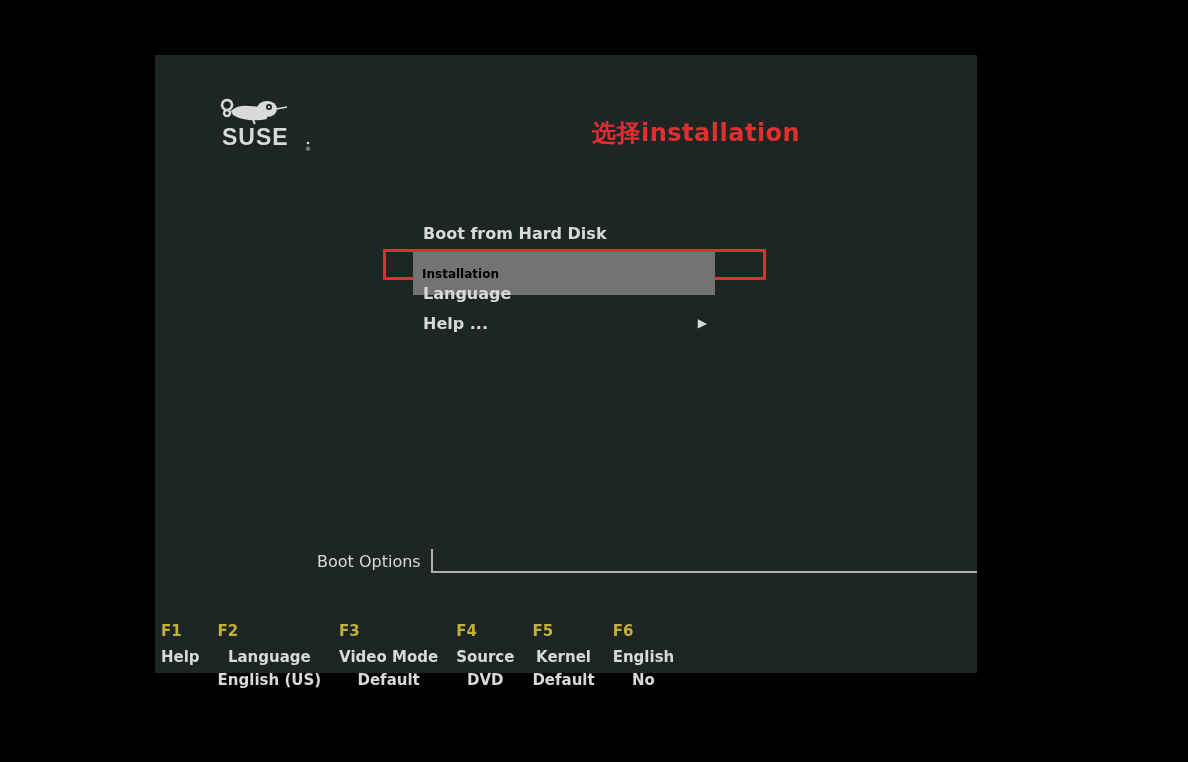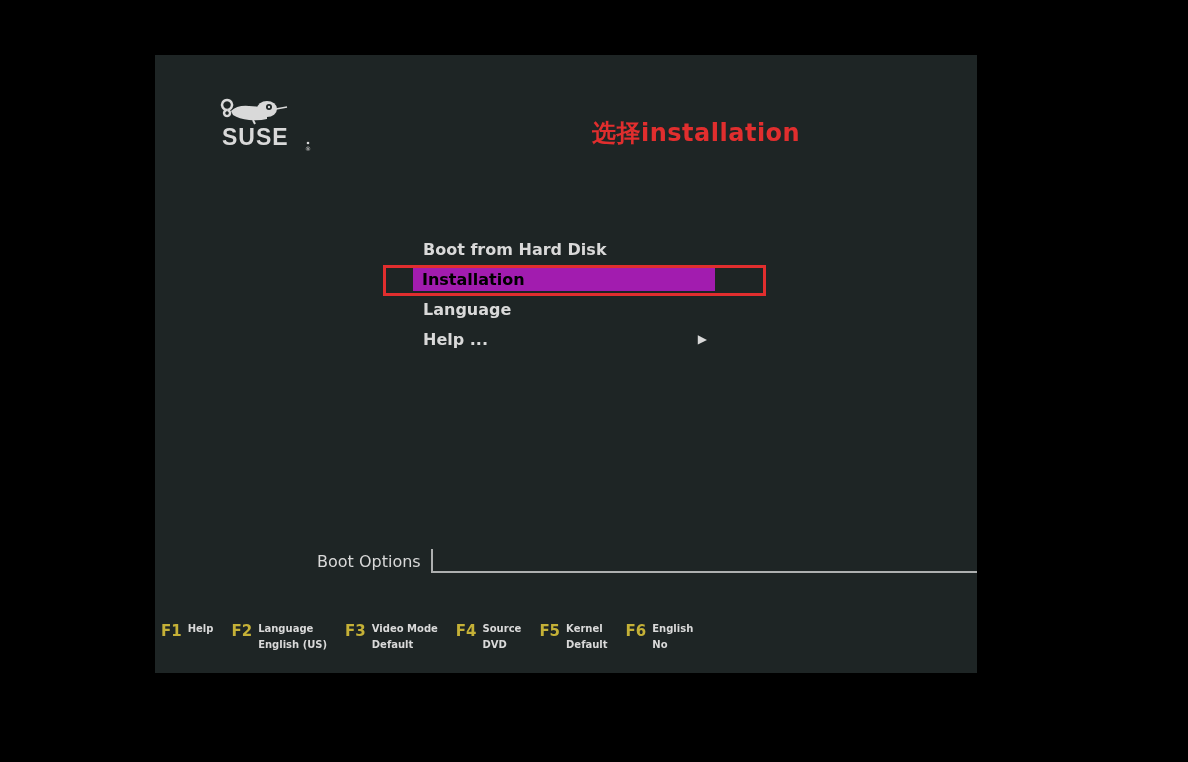--- a/index.html
+++ b/index.html
@@ -39,21 +39,21 @@
       left: 437px;
       top: 62px;
       color: #e12e2e;
       font-size: 24px;
       font-weight: 700;
       letter-spacing: 0.5px;
     }
     .boot-menu {
       position: absolute;
       left: 264px;
-      top: 180px;
+      top: 164px;
       width: 300px;
     }
     .menu-item {
       color: #d9d9d9;
       font-size: 16px;
       font-weight: bold;
       padding: 4px 4px 4px 4px;
       margin-bottom: 2px;
       cursor: pointer;
       position: relative;
@@ -73,28 +73,28 @@
       width: 383px;
       height: 31px;
       border: 3px solid #e12e2e;
       pointer-events: none;
     }
     .selected-inner {
       position: absolute;
       left: -6px;
       top: 3px;
       width: 302px;
-      height: 23px;
-      background: #a21caf;
+      height: 43px;
+      background: #737373;
       display: flex;
       align-items: center;
       padding-left: 9px;
       color: #000;
       font-weight: bold;
-      font-size: 16px;
+      font-size: 12px;
     }
     .more-arrow {
       position: absolute;
       right: 12px;
       color: #d9d9d9;
       font-size: 12px;
     }
     .boot-options-row {
       position: absolute;
       left: 162px;
@@ -125,37 +125,39 @@
     .fkeys-row {
       position: absolute;
       left: 6px;
       top: 566px;
       display: flex;
       gap: 18px;
       width: 810px;
     }
     .fkey-item {
       display: flex;
+      flex-direction: column;
       align-items: flex-start;
       gap: 6px;
       cursor: pointer;
     }
     .fkey-key {
       color: #c5b137;
       font-size: 15px;
       font-weight: bold;
       padding-top: 1px;
     }
     .fkey-labels {
       display: flex;
       flex-direction: column;
       color: #d9d9d9;
-      font-size: 10px;
+      font-size: 15px;
       font-weight: bold;
       line-height: 1.55;
+      align-items: center;
     }
     .fkey-value {
       font-weight: bold;
     }
   </style>
 </head>
 <body>
 
 <div class="boot-screen">
 

